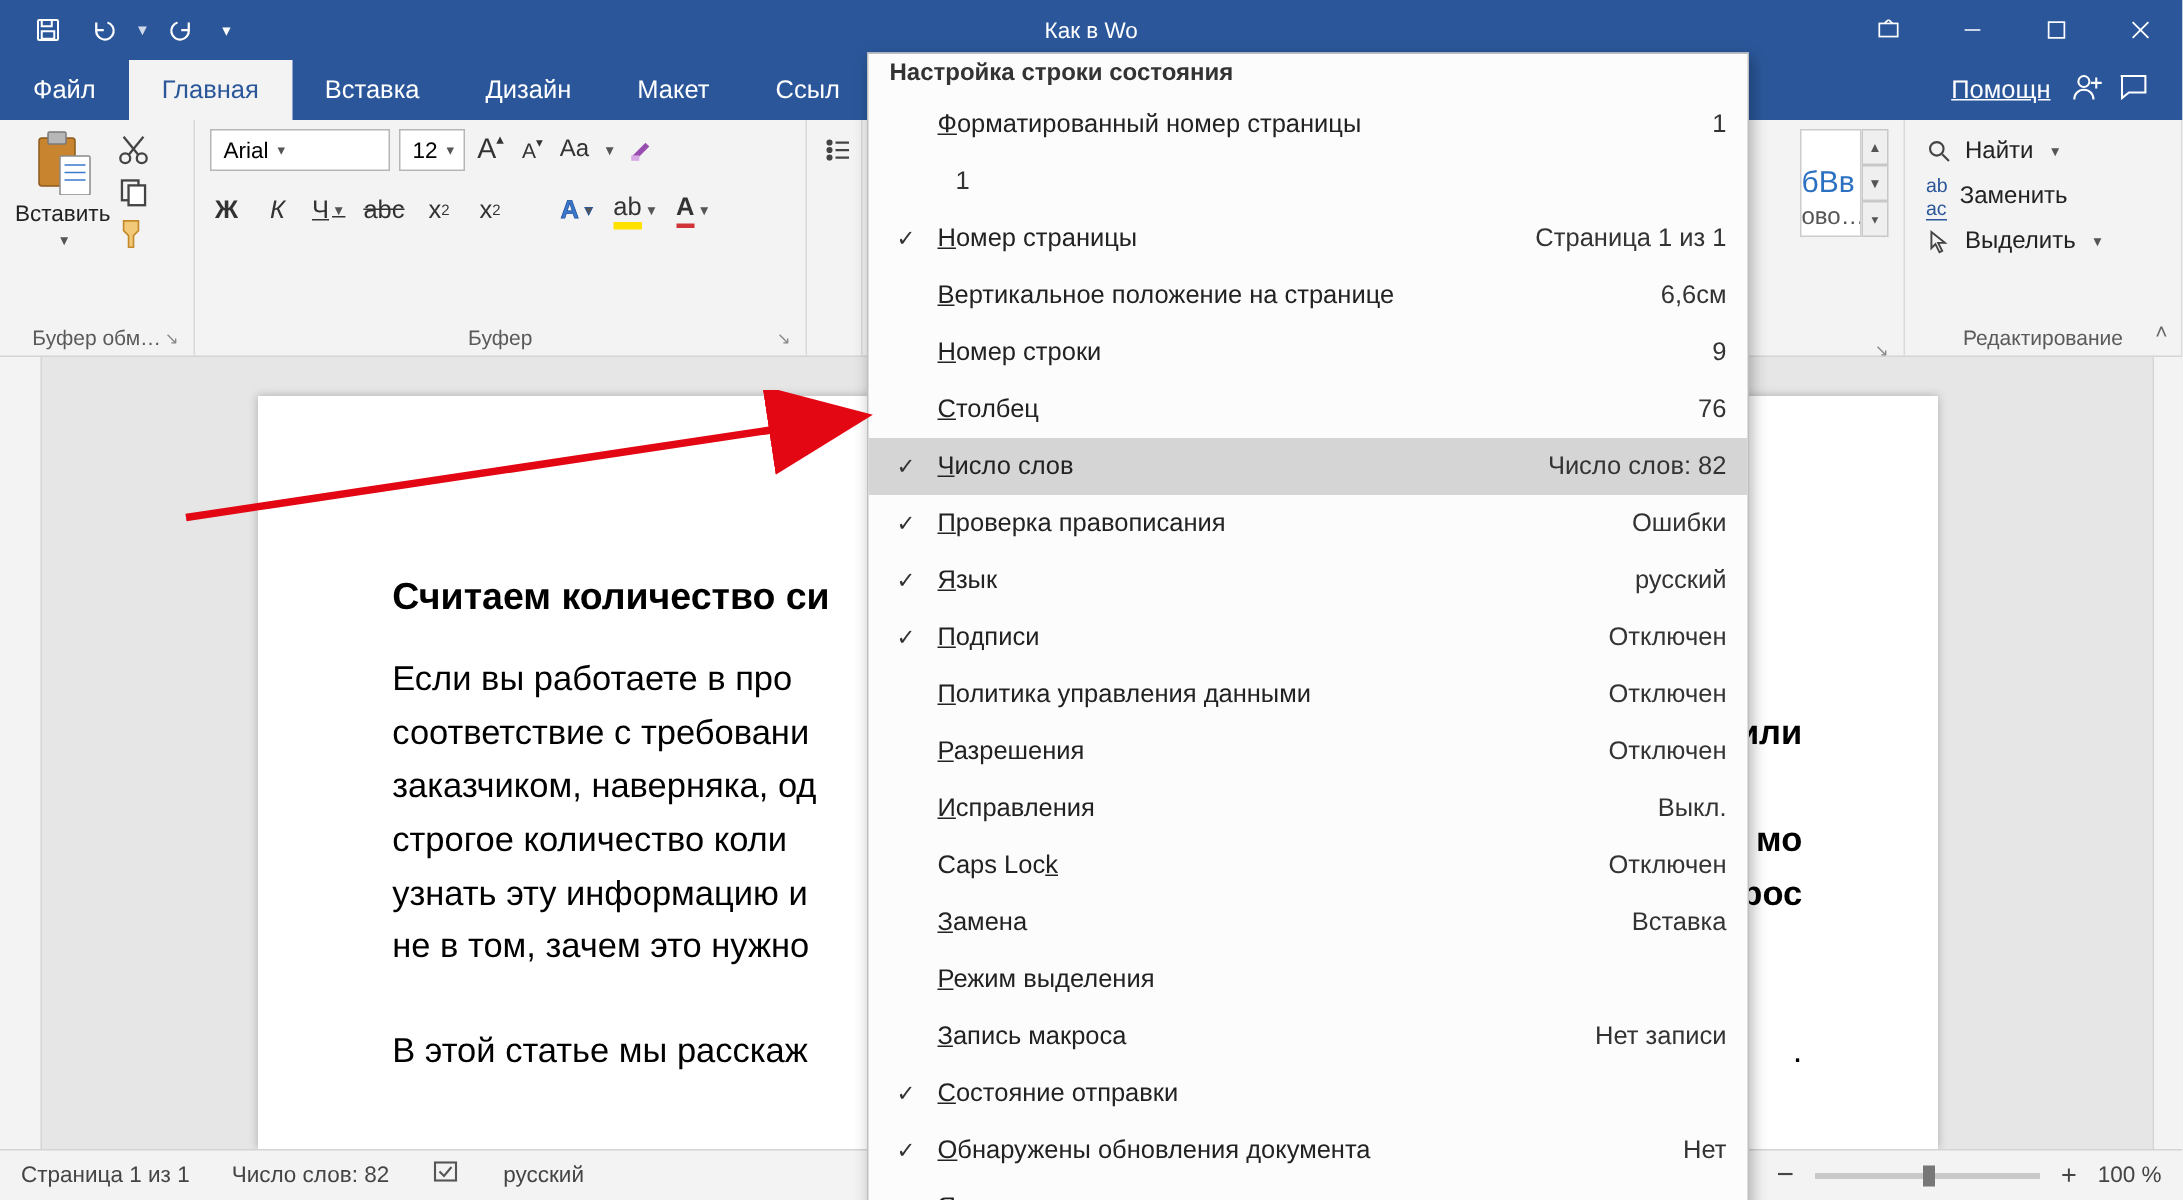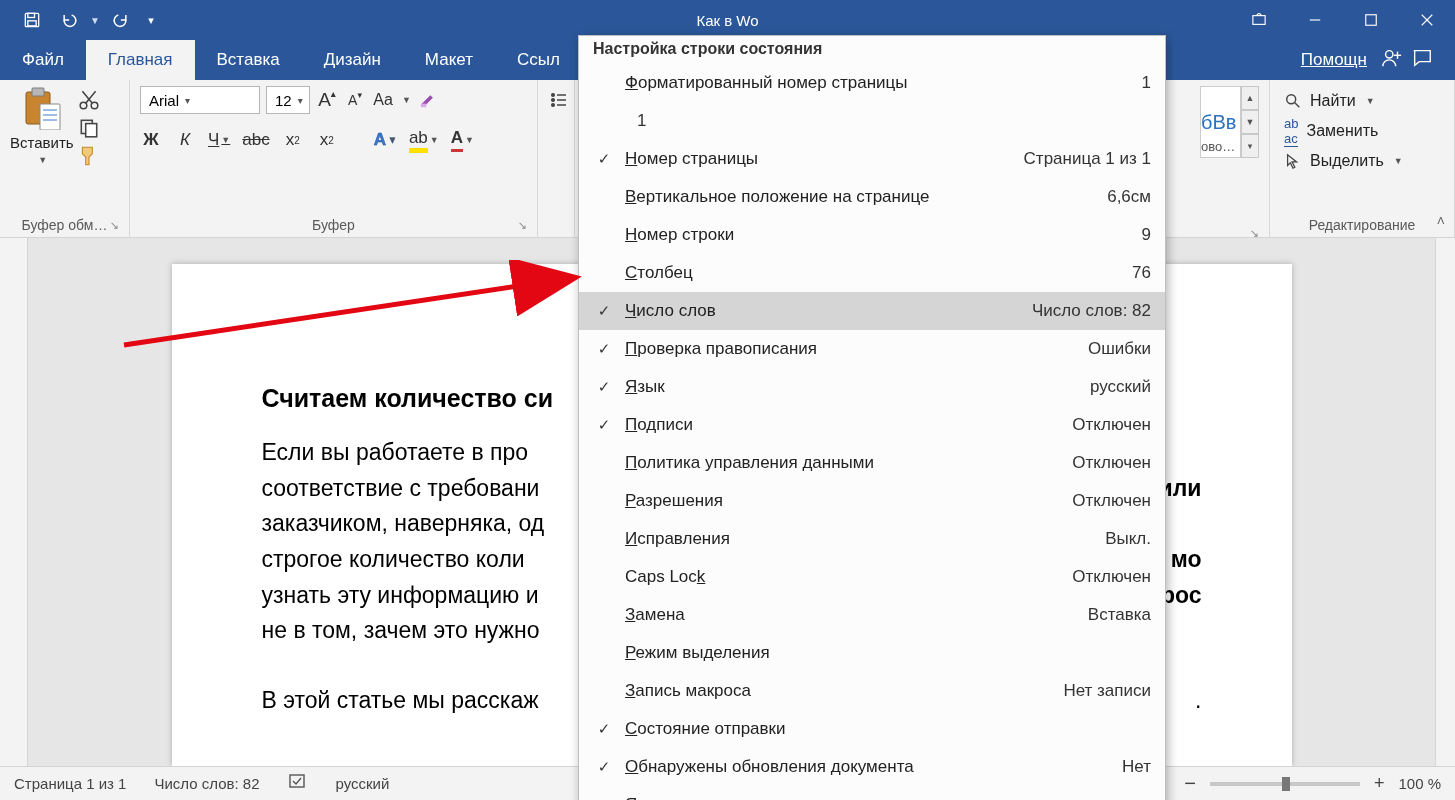--- a/index.html
+++ b/index.html
@@ -47,21 +47,21 @@
   .underline-yellow { border-bottom: 5px solid #ffe100; padding-bottom:0; }
   .text-blue-outline { color:#3b78cc; font-weight:bold; -webkit-text-stroke: 0.5px #1b4f9c;}
   .caret-sm { font-size:9px; color:#555; margin-left:2px;}
 
   .para-group { min-width: 30px; padding-right:4px; }
   .para-group .para-top { display:flex; gap:2px; margin-top:2px; }
   .para-group svg { width:18px; height:18px; }
 
   .styles-group { flex: 0 0 auto; width: 80px; }
   .styles-group .style-sample { background:#fff; border:1px solid #ccc; height:72px; width:58px; font-size:20px; color:#2b71c2; display:flex; align-items:center; justify-content:flex-start; position:relative; overflow:hidden;}
-  .styles-group .style-sample .sub { font-size:13px; color:#555; position:absolute; bottom:3px;}
+  .styles-group .style-sample .sub { font-size:16px; color:#555; position:absolute; bottom:3px;}
   .styles-group .style-scroll { display:flex; flex-direction:column; }
   .styles-group .style-scroll .sbtn { width:18px; height:24px; border:1px solid #c8c8c8; background:#efefef; display:flex; align-items:center; justify-content:center; font-size:9px; color:#555;}
   .styles-group .style-wrap { display:flex; }
 
   .edit-group { min-width: 185px; }
   .edit-group .edit-item { display:flex; align-items:center; gap:8px; font-size:16px; color:#222; height:30px; padding-left:4px; }
   .edit-group .edit-item svg { width:18px; height:18px; }
 
   
   .doc-area { position: absolute; top: 238px; left:0; right:0; bottom:34px; background:#e6e6e6; overflow:hidden;}

